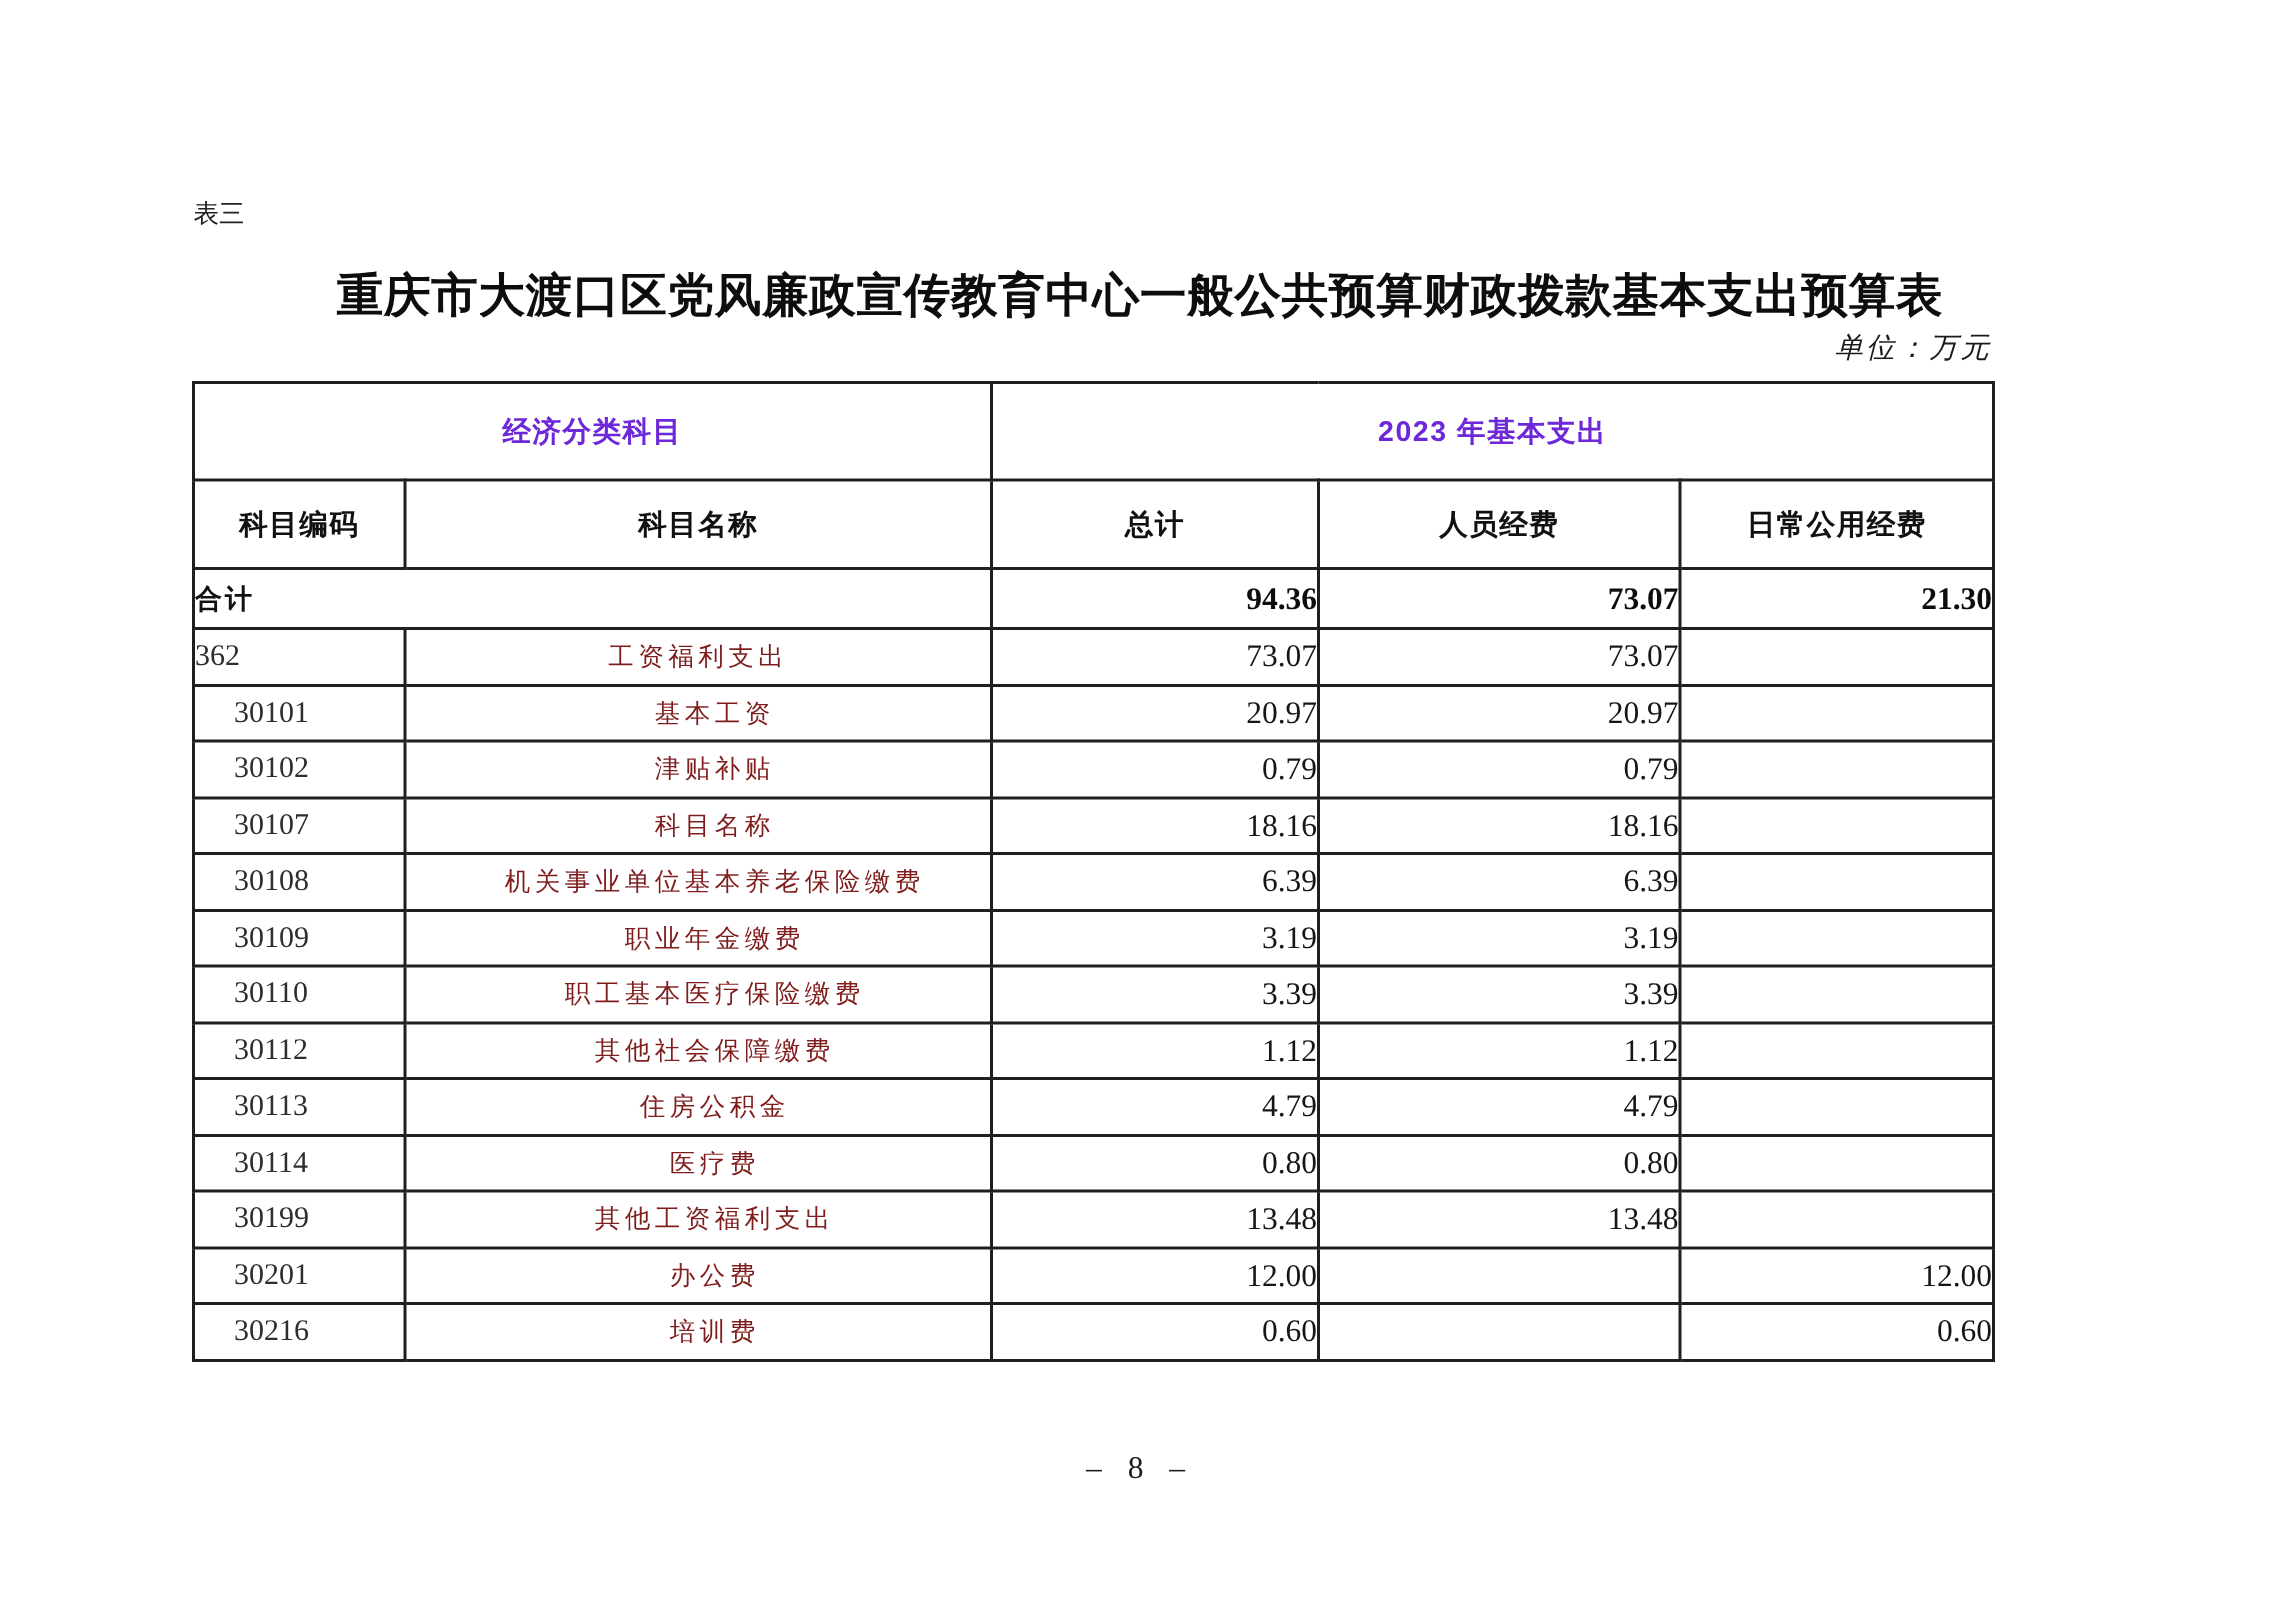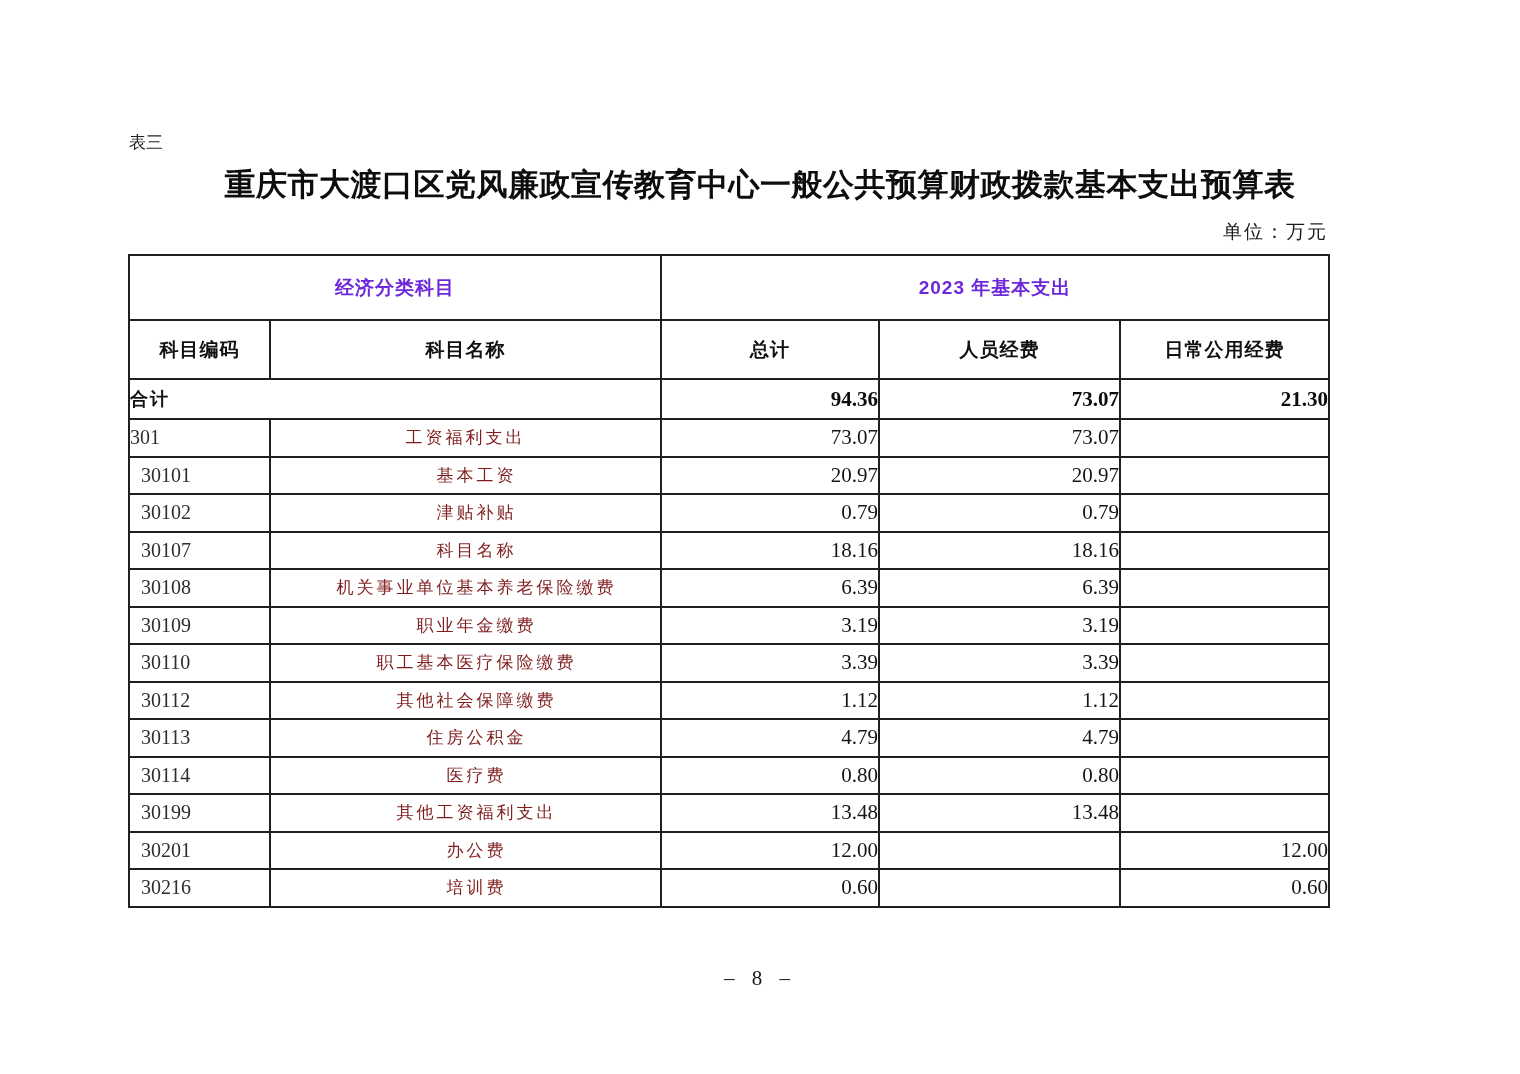--- a/index.html
+++ b/index.html
@@ -21,33 +21,34 @@
     left: 129px;
     top: 131px;
     font-size: 17px;
     color: #222;
   }
   .doc-title {
     position: absolute;
     left: 0;
     right: 0;
     top: 164px;
-    margin: 0;
+    margin: 12px;
     text-align: center;
     font-size: 31px;
     font-weight: 800;
     letter-spacing: 0.5px;
     color: #0d0d0d;
     font-family: "Liberation Serif", "DejaVu Serif", serif;
   }
   .unit-label {
     position: absolute;
     right: 192px;
     top: 219px;
     font-size: 19px;
+    font-style: italic;
     letter-spacing: 2px;
     color: #1a1a1a;
   }
   table.budget {
     position: absolute;
     left: 128px;
     top: 254px;
     width: 1200px;
     border-collapse: collapse;
     table-layout: fixed;
@@ -99,21 +100,21 @@
     padding-left: 12px;
     text-align: left;
   }
   td.name {
     font-size: 17px;
     letter-spacing: 3px;
     color: #7f1d1d;
     padding-left: 11px;
     text-align: center;
   }
-  tr.level-2 td.code { padding-left: 11px; margin-top: 27px; }
+  tr.level-2 td.code { padding-left: 26px; margin-top: 27px; }
   tr.level-2 td.name { padding-left: 22px; }
   .page-number {
     position: absolute;
     left: 0;
     right: 0;
     top: 966px;
     text-align: center;
     font-size: 21px;
     letter-spacing: 6px;
     color: #1a1a1a;
@@ -153,21 +154,21 @@
     </thead>
     <tbody id="budget-body">
       <tr class="total-row">
         <td colspan="2" class="total-label">合计</td>
         <td class="num">94.36</td>
         <td class="num">73.07</td>
         <td class="num">21.30</td>
       </tr>
 
     <tr class="data-row level-1">
-          <td class="code">301</td>
+          <td class="code">362</td>
           <td class="name">工资福利支出</td>
           <td class="num">73.07</td>
           <td class="num">73.07</td>
           <td class="num"></td>
         </tr>
         <tr class="data-row level-2">
           <td class="code">30101</td>
           <td class="name">基本工资</td>
           <td class="num">20.97</td>
           <td class="num">20.97</td>

